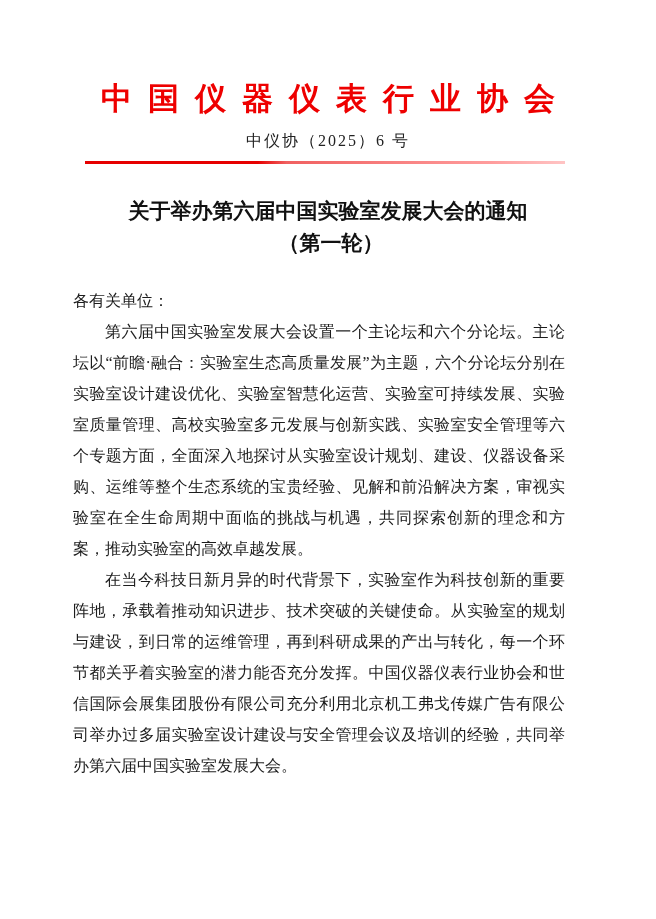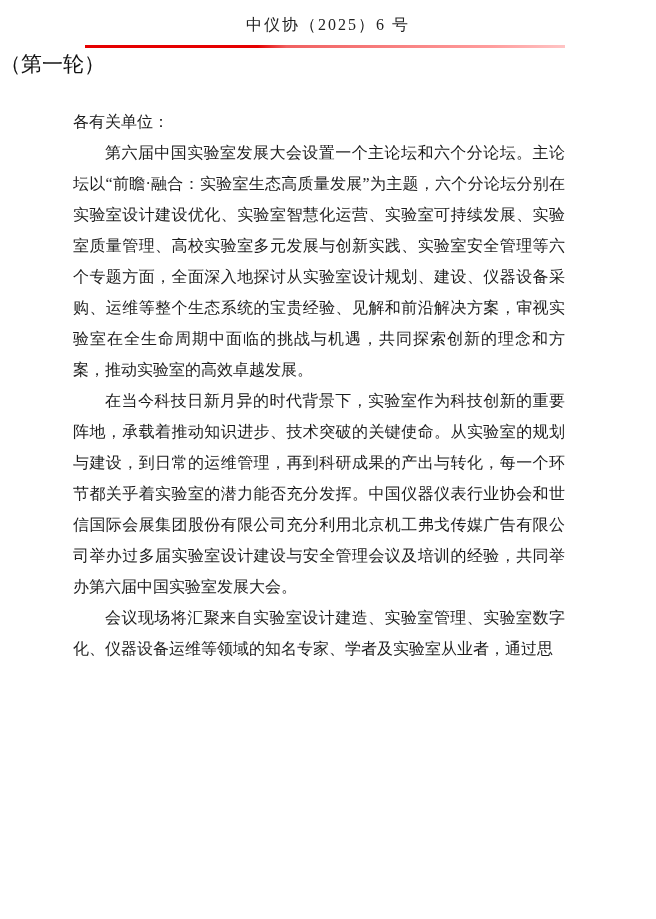--- a/index.html
+++ b/index.html
@@ -49,24 +49,26 @@
   .title {
     margin: 31px 0 0 0;
     text-align: center;
     font-size: 21px;
     font-weight: bold;
     line-height: 32px;
     color: #111111;
   }
   .subtitle {
     margin: 0;
+    text-align: center;
     font-size: 21px;
-    font-weight: normal;
+    font-weight: bold;
     line-height: 32px;
     color: #111111;
+    padding-left: 6px;
   }
   .body-text {
     margin: 26px 91px 0 73px;
     font-size: 16px;
     line-height: 31px;
     text-align: justify;
     color: #1c1c1c;
   }
   .salutation {
     margin: 0;
@@ -75,28 +77,29 @@
     margin: 0;
     text-indent: 2em;
   }
 </style>
 </head>
 <body>
 
 <div class="page">
 
   <header>
+    <h1 class="org">中国仪器仪表行业协会</h1>
     <div class="doc-no">中仪协（2025）6 号</div>
     <div class="rule"></div>
   </header>
 
   <main>
+    <h2 class="title">关于举办第六届中国实验室发展大会的通知</h2>
     <h3 class="subtitle">（第一轮）</h3>
 
     <div class="body-text">
       <p class="salutation">各有关单位：</p>
       <p class="para">第六届中国实验室发展大会设置一个主论坛和六个分论坛。主论坛以“前瞻·融合：实验室生态高质量发展”为主题，六个分论坛分别在实验室设计建设优化、实验室智慧化运营、实验室可持续发展、实验室质量管理、高校实验室多元发展与创新实践、实验室安全管理等六个专题方面，全面深入地探讨从实验室设计规划、建设、仪器设备采购、运维等整个生态系统的宝贵经验、见解和前沿解决方案，审视实验室在全生命周期中面临的挑战与机遇，共同探索创新的理念和方案，推动实验室的高效卓越发展。</p>
       <p class="para">在当今科技日新月异的时代背景下，实验室作为科技创新的重要阵地，承载着推动知识进步、技术突破的关键使命。从实验室的规划与建设，到日常的运维管理，再到科研成果的产出与转化，每一个环节都关乎着实验室的潜力能否充分发挥。中国仪器仪表行业协会和世信国际会展集团股份有限公司充分利用北京机工弗戈传媒广告有限公司举办过多届实验室设计建设与安全管理会议及培训的经验，共同举办第六届中国实验室发展大会。</p>
-      <p class="para">会议现场将汇聚来自实验室设计建造、实验室管理、实验室数字化、仪器设备运维等领域的知名专家、学者及实验室从业者，通过思</p>
     </div>
   </main>
 
 </div>
 
 </body></html>

